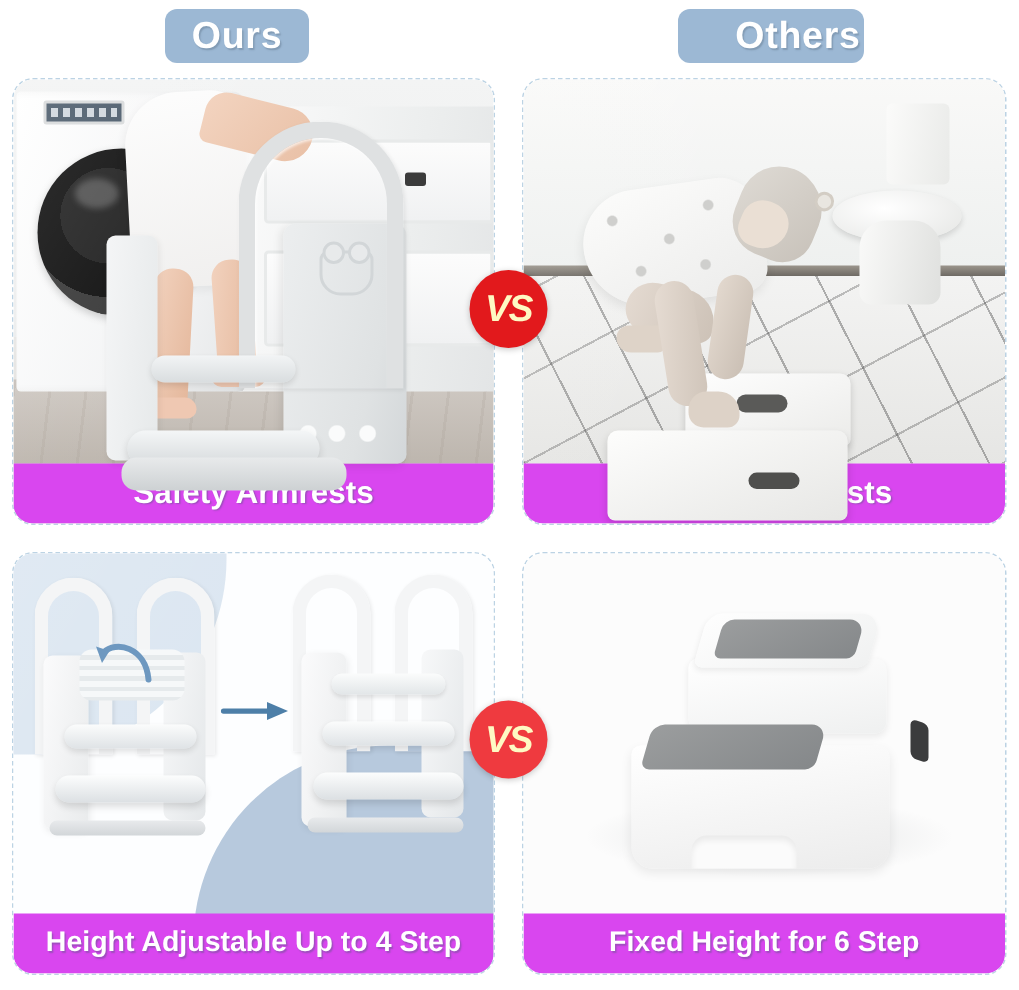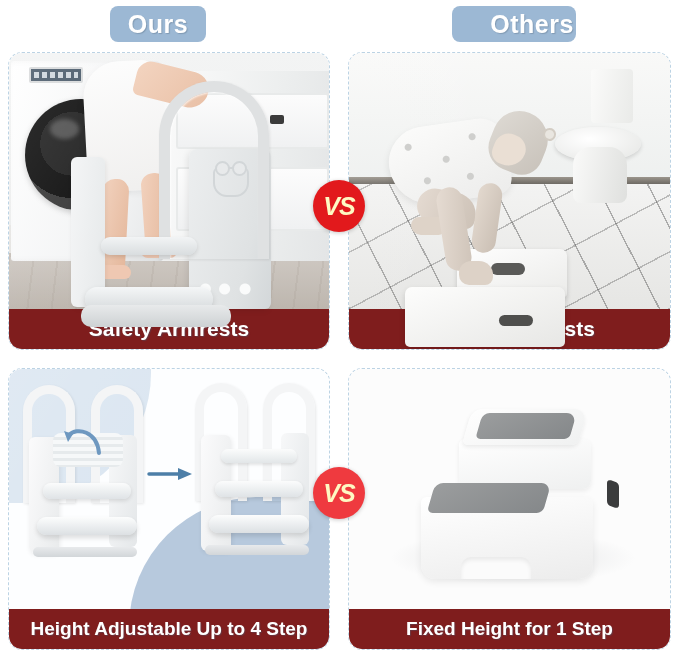--- a/index.html
+++ b/index.html
@@ -62,21 +62,21 @@
     position: absolute;
     inset: 0;
     overflow: hidden;
   }
 
   
   .caption {
     position: absolute;
     left: 0; right: 0; bottom: 0;
     height: 40px;
-    background: #7f1d1d;
+    background: #d946ef;
     color: #ffffff;
     font-size: 21px;
     font-weight: bold;
     display: flex;
     align-items: center;
     justify-content: center;
     border-radius: 0 0 12px 12px;
     text-shadow: 1px 1px 1px rgba(70,90,115,0.4);
     white-space: nowrap;
   }
@@ -617,19 +617,19 @@
         </div>
         <div class="br-top-face"></div>
         <div class="br-top-pad"></div>
         <div class="br-lower-body">
           <div class="br-cutout"></div>
         </div>
         <div class="br-mid-pad"></div>
       </div>
       <div class="sheen"></div>
     </div>
-    <div class="caption small">Fixed Height for 1 Step</div>
+    <div class="caption small">Fixed Height for 6 Step</div>
   </div>
 
   <div class="vs-badge vs-top">VS</div>
   <div class="vs-badge vs-bottom">VS</div>
 
 </div>
 
 </body></html>

